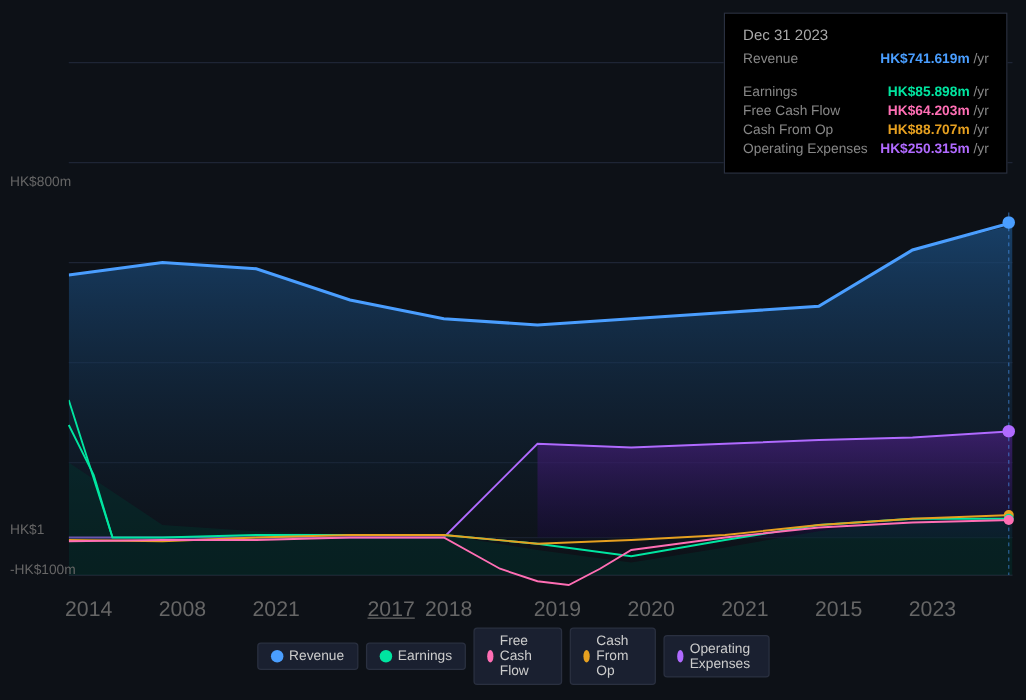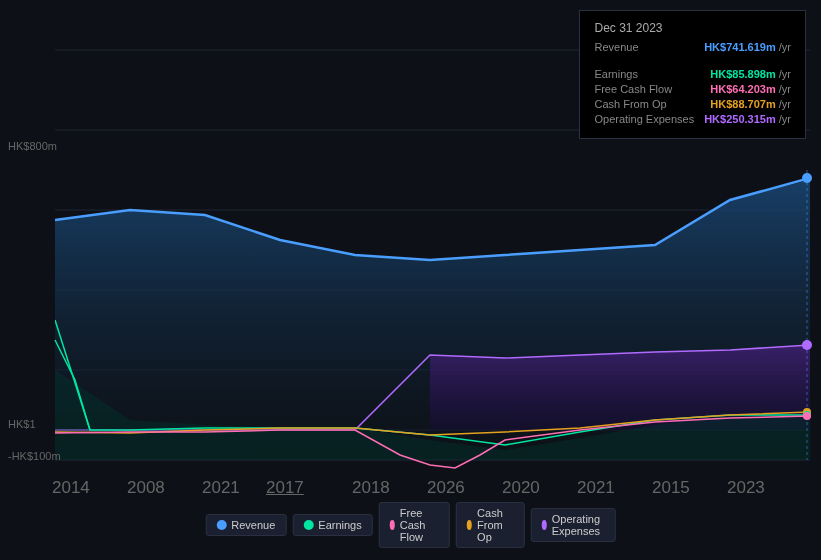--- a/index.html
+++ b/index.html
@@ -172,23 +172,23 @@
     <circle cx="807" cy="416" r="4" fill="#ff6eb4"></circle>
   </svg>
 
   <div class="y-label" style="top: 140px;">HK$800m</div>
   <div class="y-label" style="top: 418px;">HK$1</div>
   <div class="y-label" style="top: 450px;">-HK$100m</div>
 
   <div class="x-label" style="left: 52px;">2014</div>
   <div class="x-label" style="left: 127px;">2008</div>
   <div class="x-label" style="left: 202px;">2021</div>
-  <div class="x-label" style="left: 266px; text-decoration: underline;">2017</div>
-  <div class="x-label" style="left: 352px;">2018</div>
-  <div class="x-label" style="left: 427px;">2026</div>
+  <div class="x-label" style="left: 294px; text-decoration: underline;">2017</div>
+  <div class="x-label" style="left: 340px;">2018</div>
+  <div class="x-label" style="left: 427px;">2019</div>
   <div class="x-label" style="left: 502px;">2020</div>
   <div class="x-label" style="left: 577px;">2021</div>
   <div class="x-label" style="left: 652px;">2015</div>
   <div class="x-label" style="left: 727px; text-align: center;">2023</div>
 
   <div class="tooltip">
     <div class="tooltip-date">Dec 31 2023</div>
 
     <div class="tooltip-row">
       <span class="tooltip-label">Revenue</span>

